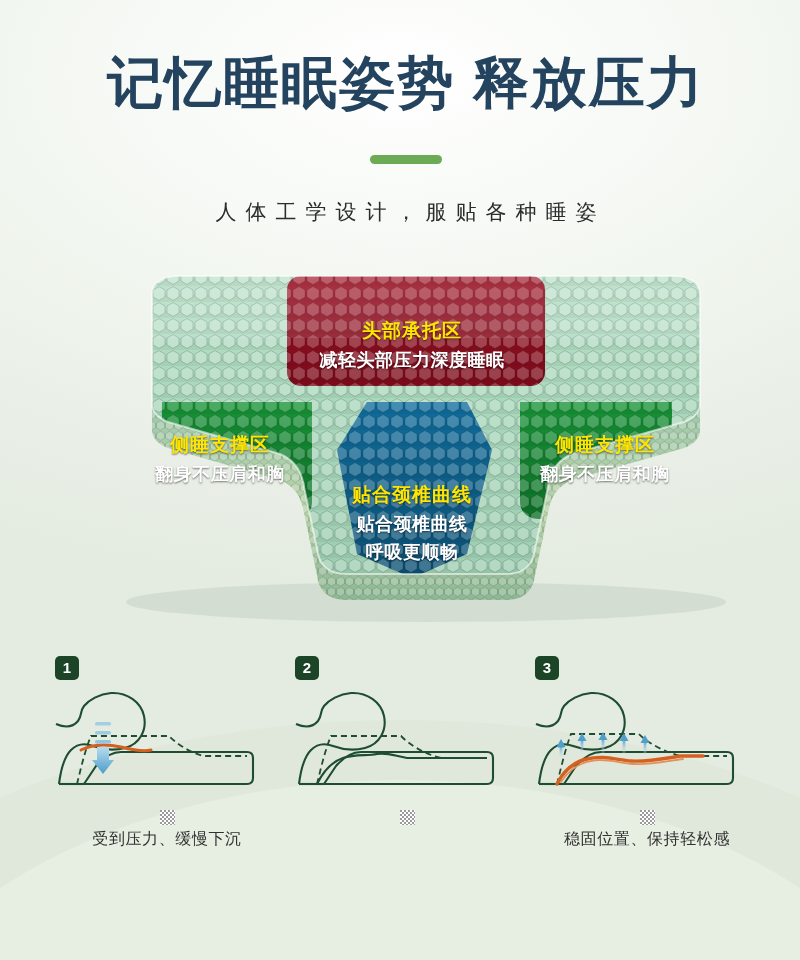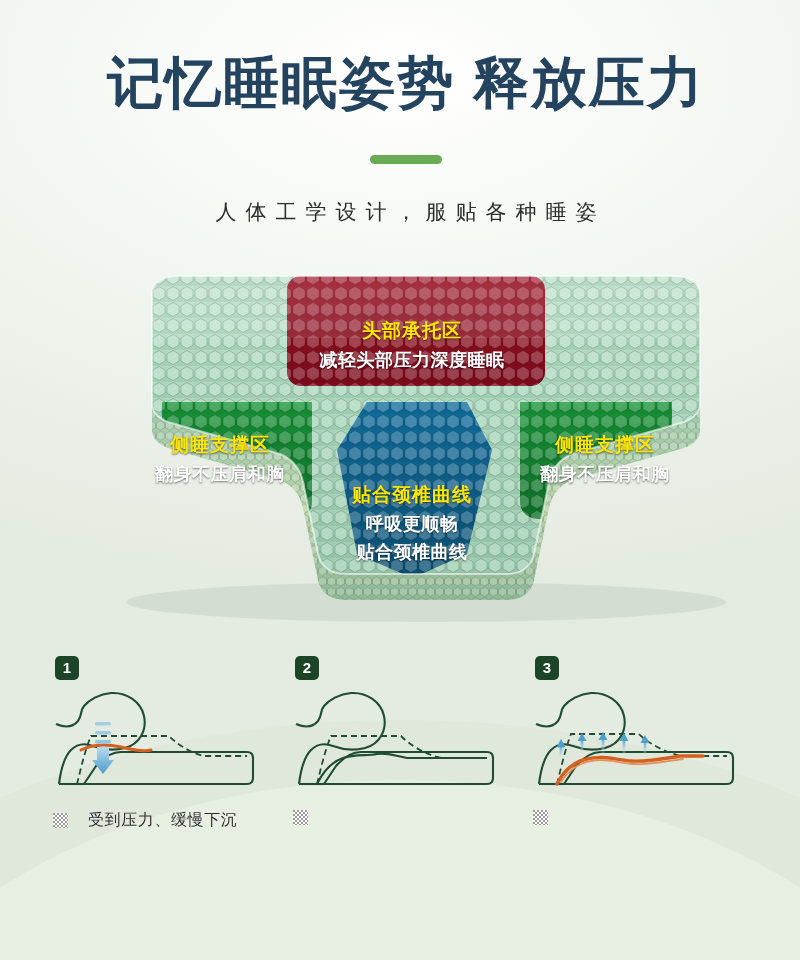--- a/index.html
+++ b/index.html
@@ -138,23 +138,24 @@
     align-items: center;
     justify-content: center;
     margin-left: 4px;
   }
 
   .step-figure { height: 112px; margin-top: 4px; }
 
   .step-caption {
     display: flex;
     align-items: center;
-    gap: 20px;
+    gap: 4px;
     margin-top: 10px;
     padding-left: 2px;
+    flex-direction: column;
   }
   .bullet-check {
     width: 15px;
     height: 15px;
     flex: 0 0 15px;
     background-color: #9a9a9a;
     background-image:
       linear-gradient(45deg, #ffffff 25%, transparent 25%, transparent 75%, #ffffff 75%),
       linear-gradient(45deg, #ffffff 25%, transparent 25%, transparent 75%, #ffffff 75%);
     background-size: 4px 4px;
@@ -342,22 +343,22 @@
         <div class="zone-sub">翻身不压肩和胸</div>
       </div>
 
       <div class="zone-label" id="label-right">
         <div class="zone-title">侧睡支撑区</div>
         <div class="zone-sub">翻身不压肩和胸</div>
       </div>
 
       <div class="zone-label" id="label-neck">
         <div class="zone-title">贴合颈椎曲线</div>
+        <div class="zone-sub">贴合颈椎曲线</div>
         <div class="zone-sub">呼吸更顺畅</div>
-        <div class="zone-sub">贴合颈椎曲线</div>
       </div>
     </div>
 
     <div class="steps">
 
       <div class="step">
         <div class="step-badge">1</div>
         <svg class="step-figure" width="230" height="112" viewBox="0 0 230 112">
           <defs>
             <linearGradient id="dnArrow" x1="0" y1="0" x2="0" y2="1">
@@ -442,18 +443,19 @@
 
             <rect x="91.6" y="54" width="2.8" height="16" fill="url(#upArrow)"></rect>
             <path d="M93 49 L88.5 57 L97.5 57 Z" fill="#4f9fcc"></path>
 
             <rect x="112.6" y="56" width="2.8" height="15" fill="url(#upArrow)"></rect>
             <path d="M114 51 L109.5 59 L118.5 59 Z" fill="#4f9fcc"></path>
           </g>
         </svg>
         <div class="step-caption">
           <span class="bullet-check"></span>
+          <span class="step-text">稳固位置、保持轻松感</span>
         </div>
       </div>
 
     </div>
   </div>
 </div>
 
 </body></html>

